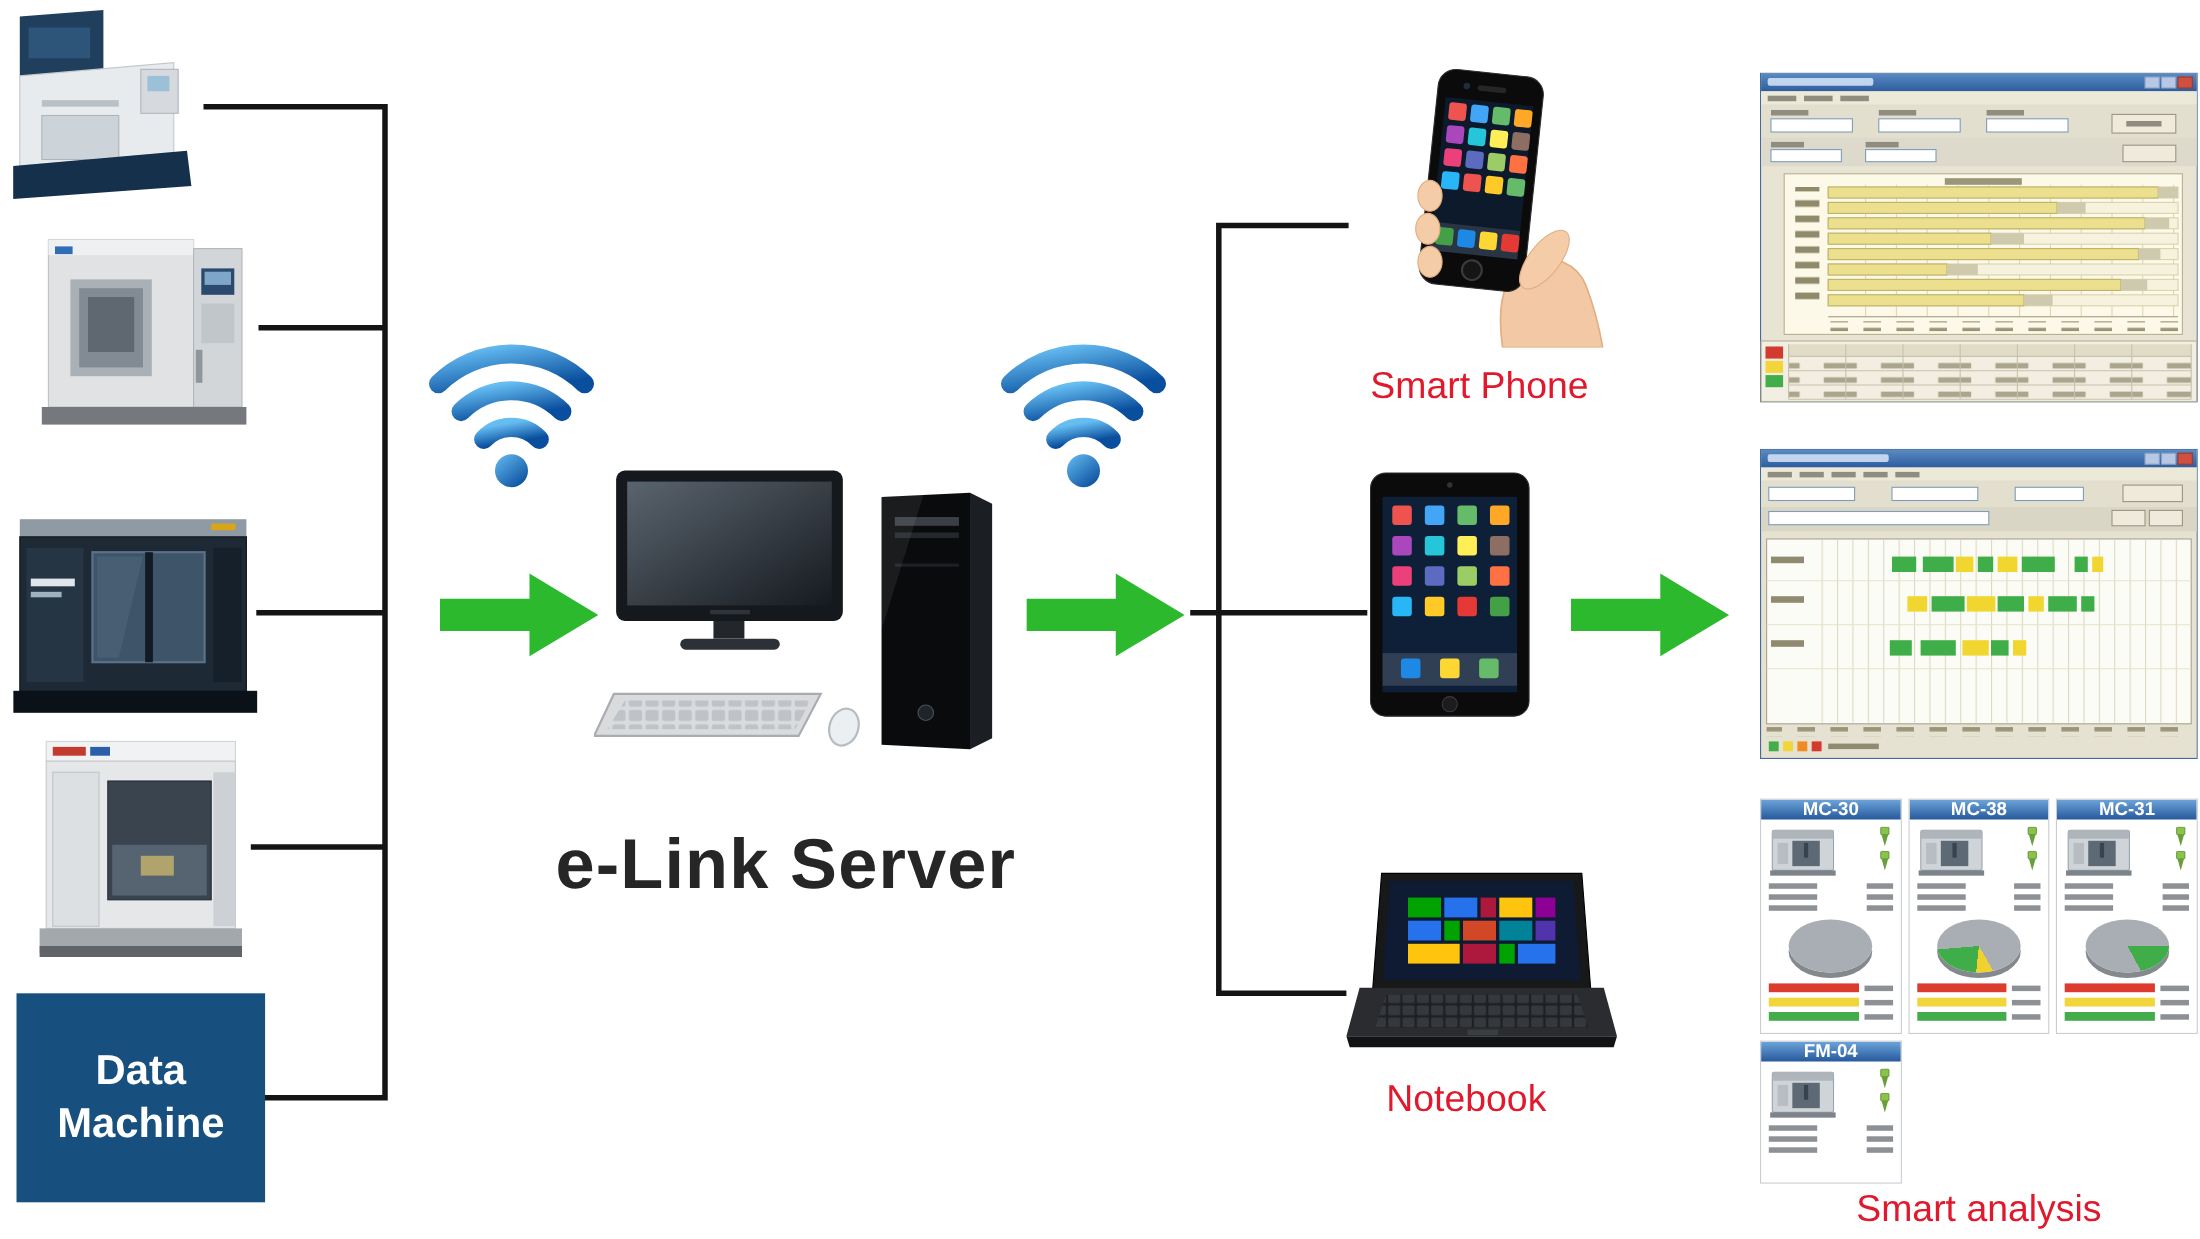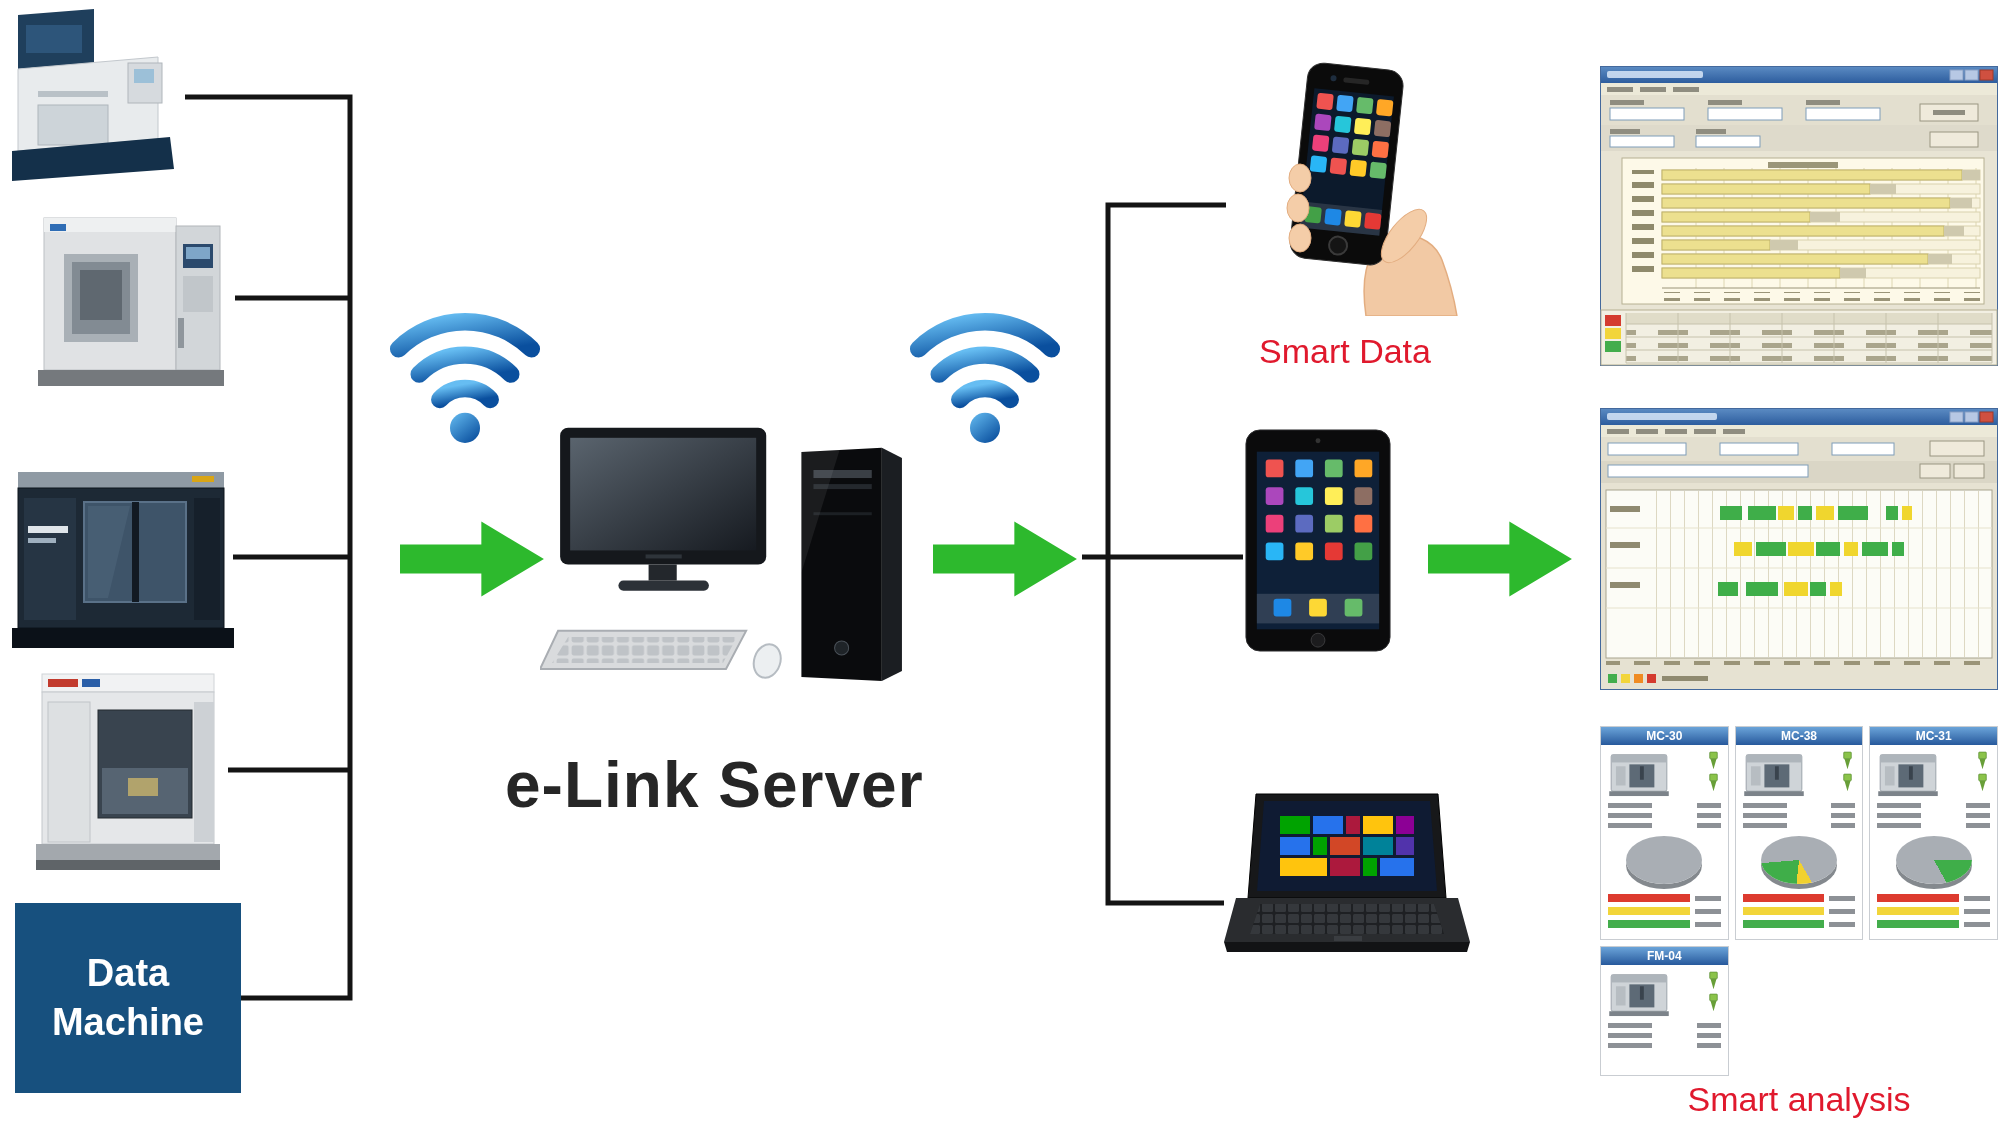--- a/index.html
+++ b/index.html
@@ -30,21 +30,21 @@
   .red-label { color:var(--label-red,#e0192d); font-size:34px; text-align:center; font-weight:400; }
 
   
   #analysis-panel {
     display:grid; grid-template-columns:repeat(3,1fr); grid-template-rows:214px 130px;
     gap:6px; background:#fff;
   }
   .tile { border:1px solid #c9cdd2; background:#fff; overflow:hidden; display:flex; flex-direction:column; }
   .tile-header {
     height:18px; flex:0 0 18px; background:linear-gradient(#6ba4d9,#27599c);
-    color:#fff; font-size:12px; font-weight:700; text-align:center; line-height:18px;
+    color:#fff; font-size:17px; font-weight:700; text-align:center; line-height:18px;
   }
   .tile-body { flex:1; padding:4px 7px; display:flex; flex-direction:column; gap:3px; overflow:hidden; }
   .thumb-row { display:flex; justify-content:space-between; align-items:flex-start; height:50px; flex:0 0 50px; }
   .mini-machine { width:62px; height:48px; }
   .tools svg { width:15px; height:20px; display:block; margin:2px 0; }
   .stat-row { display:flex; justify-content:space-between; align-items:center; height:7px; flex:0 0 7px; }
   .stat-row::before { content:""; width:44px; height:5px; background:#8d9196; }
   .stat-row::after  { content:""; width:24px; height:5px; background:#8d9196; }
   .pie { width:76px; height:48px; border-radius:50%; margin:4px auto 6px; box-shadow:0 5px 0 #84898e; }
   .pie.p0 { background:conic-gradient(#a9aeb4 0 100%); }
@@ -249,21 +249,21 @@
         <rect x="102" y="150" width="16" height="16" rx="3" fill="#1e88e5"></rect>
         <rect x="122" y="150" width="16" height="16" rx="3" fill="#fdd835"></rect>
         <rect x="142" y="150" width="16" height="16" rx="3" fill="#e53935"></rect>
       <circle cx="118" cy="186" r="9" fill="#151515" stroke="#3a3a3a" stroke-width="2"></circle>
     </g>
     <ellipse cx="72" cy="118" rx="11" ry="14" fill="#f4cda8" stroke="#e3ad80"></ellipse>
     <ellipse cx="70" cy="148" rx="11" ry="14" fill="#f4cda8" stroke="#e3ad80"></ellipse>
     <ellipse cx="72" cy="178" rx="11" ry="14" fill="#f4cda8" stroke="#e3ad80"></ellipse>
     <ellipse cx="176" cy="176" rx="14" ry="32" transform="rotate(38 176 176)" fill="#f4cda8" stroke="#e3ad80"></ellipse>
   </svg>
-  <div class="red-label abs" style="left:1220px;top:332px;width:250px">Smart Data</div>
+  <div class="red-label abs" style="left:1220px;top:332px;width:250px">Smart Phone</div>
 
   <svg class="abs" style="left:1243px;top:428px" width="150" height="225" viewBox="0 0 150 228">
     <rect x="2" y="2" width="146" height="224" rx="14" fill="#0b0b0c" stroke="#2e2e30"></rect>
     <circle cx="75" cy="13" r="2.5" fill="#333"></circle>
     <rect x="13" y="24" width="124" height="180" fill="#0e2038"></rect>
     <rect x="22" y="32" width="18" height="18" rx="3" fill="#ef5350"></rect>
       <rect x="52" y="32" width="18" height="18" rx="3" fill="#42a5f5"></rect>
       <rect x="82" y="32" width="18" height="18" rx="3" fill="#66bb6a"></rect>
       <rect x="112" y="32" width="18" height="18" rx="3" fill="#ffa726"></rect>
     <rect x="22" y="60" width="18" height="18" rx="3" fill="#ab47bc"></rect>
@@ -301,20 +301,21 @@
     <rect x="58" y="66" width="47" height="18" fill="#ffc40d"></rect>
       <rect x="108" y="66" width="30" height="18" fill="#ac193d"></rect>
       <rect x="141" y="66" width="14" height="18" fill="#00a300"></rect>
       <rect x="158" y="66" width="34" height="18" fill="#2672ec"></rect>
     <polygon points="14,106 236,106 248,150 2,150" fill="#2a2c2f"></polygon>
     <polygon points="38,112 212,112 222,142 28,142" fill="#1e2023"></polygon>
     <polygon points="38,112 212,112 222,142 28,142" fill="url(#keysDark)"></polygon>
     <rect x="112" y="144" width="28" height="5" fill="#3a3d41"></rect>
     <polygon points="2,150 248,150 245,160 5,160" fill="#121315"></polygon>
   </svg>
+  <div class="red-label abs" style="left:1208px;top:980px;width:250px">Notebook</div>
 
   <svg class="abs" style="left:1428px;top:517px" width="146" height="84" viewBox="0 0 140 80">
       <use href="#sym-arrow"></use>
     </svg>
 
   <div class="shot abs" style="left:1600px;top:66px;width:398px;height:300px">
     <svg width="398" height="300" viewBox="0 0 398 300">
       <rect x="0.5" y="0.5" width="397" height="299" fill="#e8e4d4" stroke="#44699c"></rect>
       <g>
         <rect x="1" y="1" width="396" height="16" fill="url(#tbar)"></rect>

